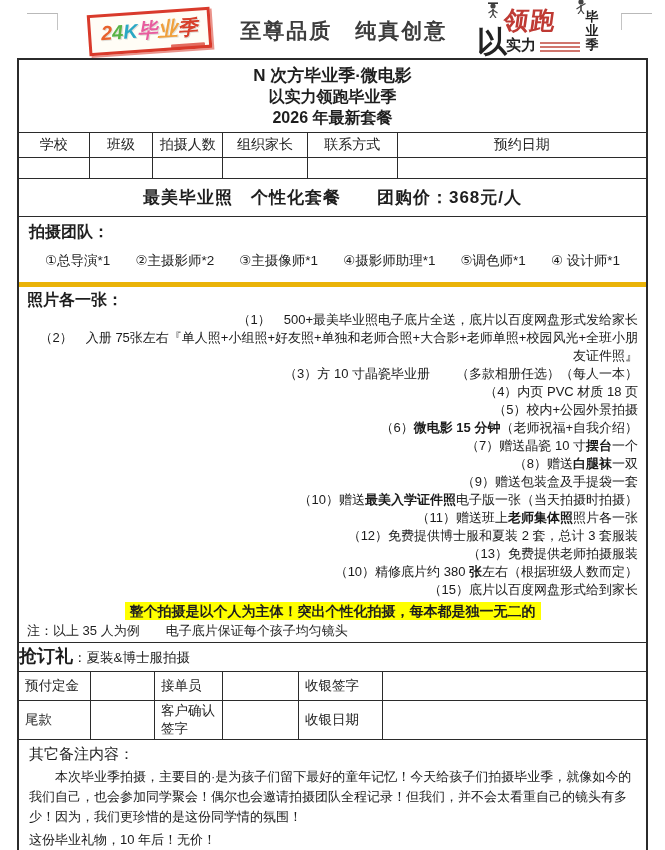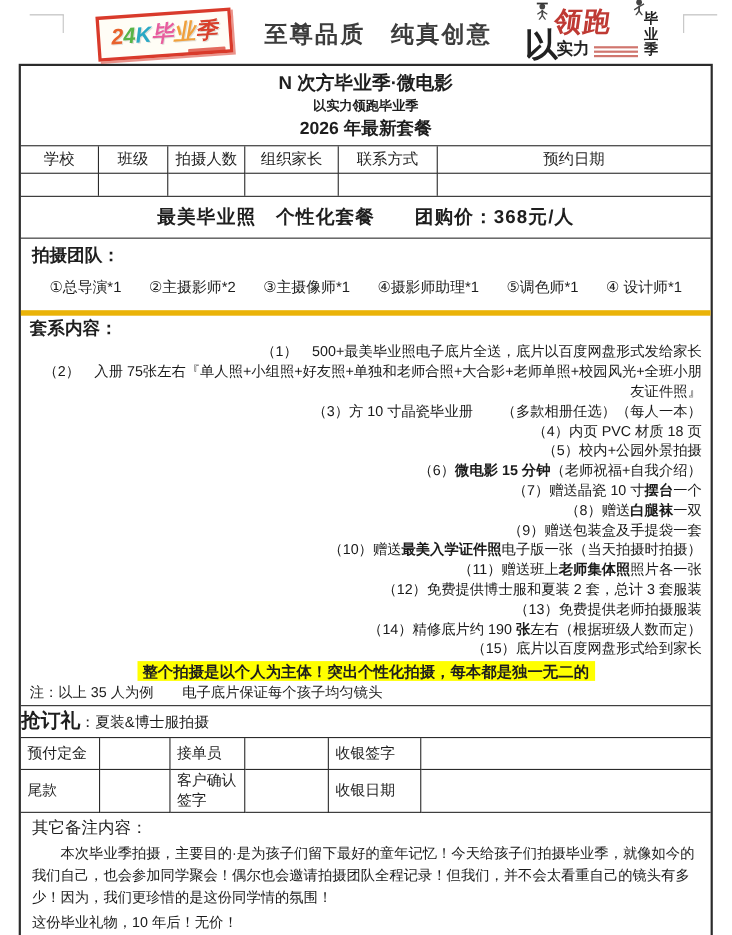--- a/index.html
+++ b/index.html
@@ -36,21 +36,21 @@
     word-break:break-all;text-align:center;color:#222;}
   .logoR svg{position:absolute;}
   .fig1{left:8px;top:-2px;}
   .fig2{right:14px;top:-6px;}
 
   
   .doc{margin:0 17px;border:2px solid #2b2b2b;background:#fff;}
 
   .title-block{text-align:center;padding:5px 0 4px;border-bottom:1px solid #2b2b2b;}
   .title-block div{font-weight:bold;line-height:21px;}
-  .t1{font-size:17px;} .t2{font-size:12px;font-family:Liberation Serif, serif;} .t3{font-size:16px;}
+  .t1{font-size:17px;} .t2{font-size:16px;font-family:Liberation Serif, serif;} .t3{font-size:16px;}
 
   table{width:100%;border-collapse:collapse;table-layout:fixed;}
   .info-table td{border:1px solid #2b2b2b;font-size:14px;text-align:center;padding:0;}
   .info-table tr.hd td{height:24px;}
   .info-table tr.emp td{height:20px;}
   .info-table td:first-child{border-left:none;} .info-table td:last-child{border-right:none;}
   .info-table tr.hd td{border-top:none;}
   .info-table tr.emp td{border-bottom:none;}
 
   .price-row{border-top:1px solid #2b2b2b;border-bottom:1px solid #2b2b2b;text-align:center;
@@ -170,36 +170,36 @@
         <span>①总导演*1</span>
         <span>②主摄影师*2</span>
         <span>③主摄像师*1</span>
         <span>④摄影师助理*1</span>
         <span>⑤调色师*1</span>
         <span>④ 设计师*1</span>
       </div>
   </div>
 
   <div class="package-cell">
-    <div class="pkg-heading">套系内容：</div>
+    <div class="pkg-heading">照片各一张：</div>
     <div class="pkg-list">
         <div class="pkg-item"><span>（1）　500+最美毕业照电子底片全送，底片以百度网盘形式发给家长</span></div>
         <div class="pkg-item"><span>（2）　入册 75张左右『单人照+小组照+好友照+单独和老师合照+大合影+老师单照+校园风光+全班小朋友证件照』</span></div>
         <div class="pkg-item"><span>（3）方 10 寸晶瓷毕业册　　（多款相册任选）（每人一本）</span></div>
         <div class="pkg-item"><span>（4）内页 PVC 材质 18 页</span></div>
         <div class="pkg-item"><span>（5）校内+公园外景拍摄</span></div>
         <div class="pkg-item"><span>（6）</span><span class="b">微电影 15 分钟</span><span>（老师祝福+自我介绍）</span></div>
         <div class="pkg-item"><span>（7）赠送晶瓷 10 寸</span><span class="b">摆台</span><span>一个</span></div>
         <div class="pkg-item"><span>（8）赠送</span><span class="b">白腿袜</span><span>一双</span></div>
         <div class="pkg-item"><span>（9）赠送包装盒及手提袋一套</span></div>
         <div class="pkg-item"><span>（10）赠送</span><span class="b">最美入学证件照</span><span>电子版一张（当天拍摄时拍摄）</span></div>
         <div class="pkg-item"><span>（11）赠送班上</span><span class="b">老师集体照</span><span>照片各一张</span></div>
         <div class="pkg-item"><span>（12）免费提供博士服和夏装 2 套，总计 3 套服装</span></div>
         <div class="pkg-item"><span>（13）免费提供老师拍摄服装</span></div>
-        <div class="pkg-item"><span>（14）精修底片约 190 </span><span class="b">张</span><span>左右（根据班级人数而定）</span></div>
+        <div class="pkg-item"><span>（10）精修底片约 380 </span><span class="b">张</span><span>左右（根据班级人数而定）</span></div>
         <div class="pkg-item"><span>（15）底片以百度网盘形式给到家长</span></div>
       </div>
     <div class="pkg-highlight">
       <span style="background: rgb(255, 255, 0);">整个拍摄是以个人为主体！突出个性化拍摄，每本都是独一无二的</span>
     </div>
     <div class="pkg-note">注：以上 35 人为例　　电子底片保证每个孩子均匀镜头</div>
   </div>
 
   <div class="gift-row">
     <span class="gift-big">抢订礼</span><span class="gift-rest">：夏装&amp;博士服拍摄</span>

